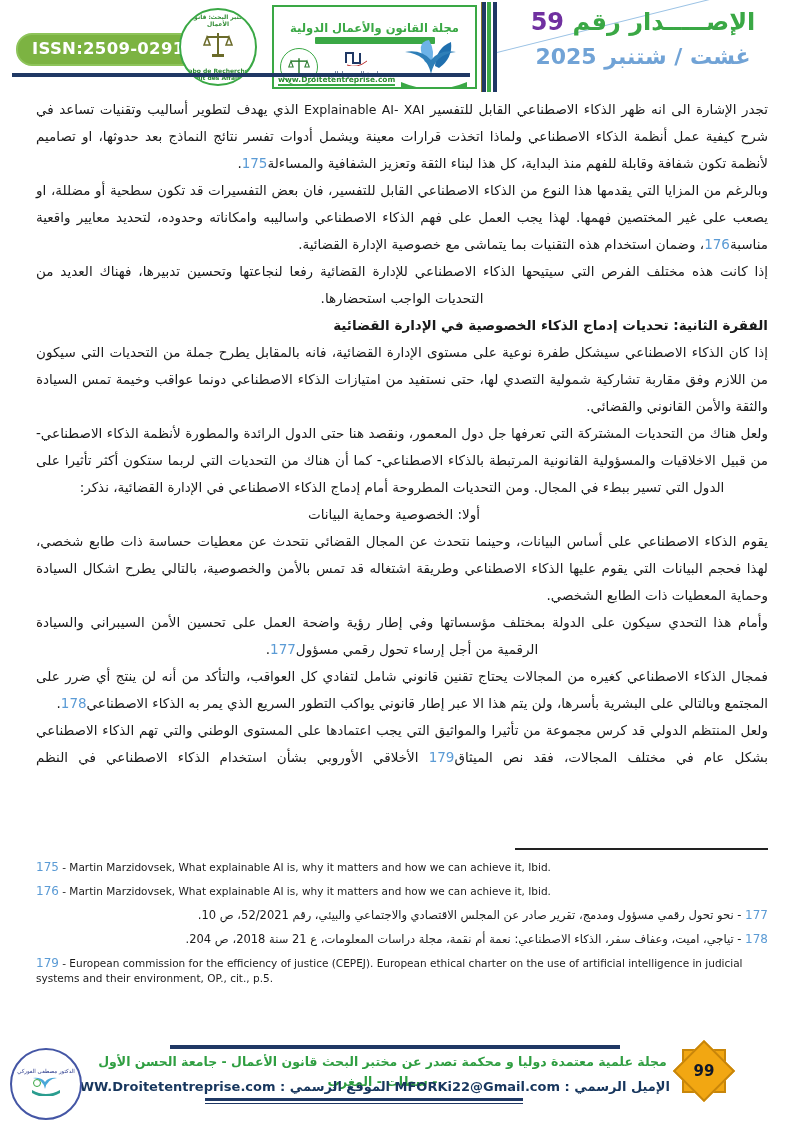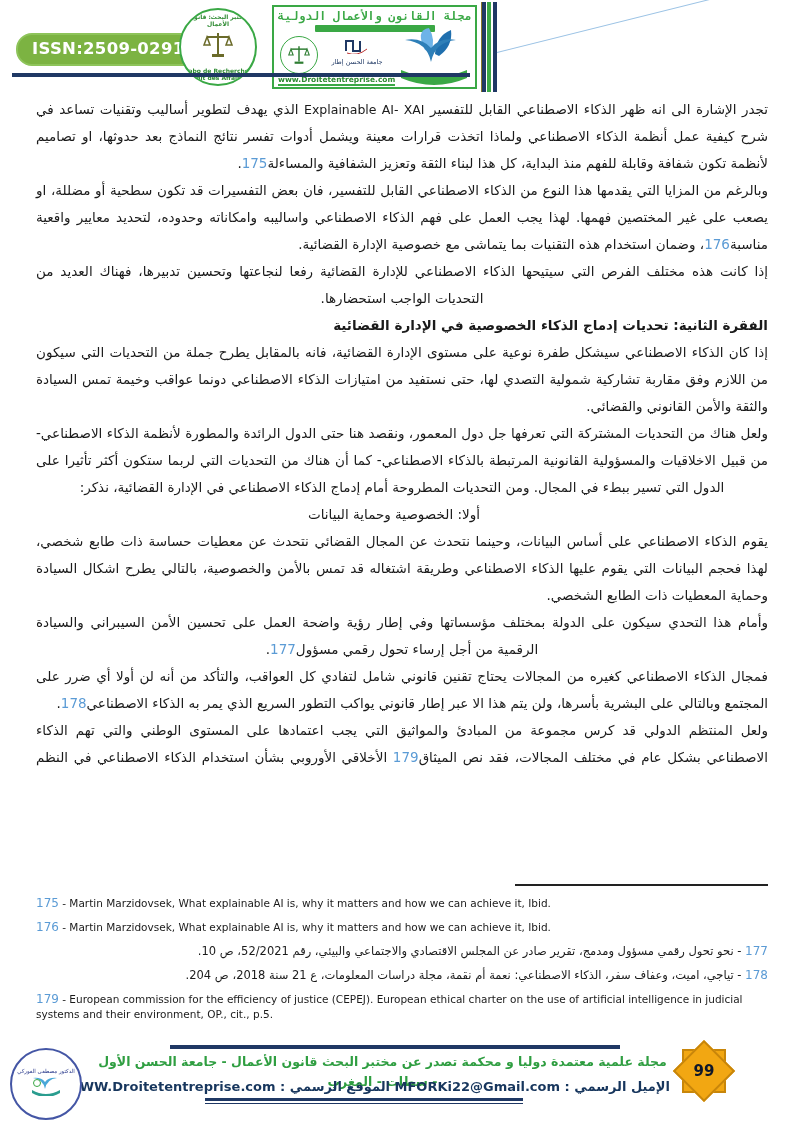--- a/index.html
+++ b/index.html
@@ -18,21 +18,21 @@
     position:absolute;left:179px;top:8px;width:78px;height:78px;border-radius:50%;
     background:#fff;border:2px solid #3aa845;box-sizing:border-box;
     display:flex;flex-direction:column;align-items:center;justify-content:space-between;
     overflow:hidden;text-align:center;padding:3px 2px;
   }
   .lab-logo .arc{font-size:6px;color:#2e8b32;font-weight:bold;line-height:7px;}
   .banner{
     position:absolute;left:272px;top:5px;width:205px;height:84px;box-sizing:border-box;
     background:#fff;border:2px solid #3aa845;overflow:hidden;
   }
-  .banner-title{direction:rtl;text-align:center;color:#3aa845;font-weight:bold;font-size:11.5px;padding-top:2px;font-family:Liberation Mono, monospace;}
+  .banner-title{direction:rtl;text-align:center;color:#3aa845;font-weight:bold;font-size:11.5px;padding-top:14px;}
   .banner-strip{margin:2px auto 2px;width:120px;height:7px;background:#3aa845;border-radius:1px;}
   .banner-row{position:relative;height:50px;}
   .mini-seal{
     position:absolute;left:6px;top:2px;width:36px;height:36px;border-radius:50%;
     border:1.5px solid #3aa845;display:flex;align-items:center;justify-content:center;
   }
   .univ{position:absolute;left:48px;top:4px;width:70px;text-align:center;}
   .univ .uname{font-size:6.5px;color:#1f3864;direction:rtl;line-height:7px;margin-top:1px;}
   .book-art{position:absolute;right:2px;top:-6px;}
   .banner-www{position:absolute;left:4px;bottom:1px;font-size:7.5px;color:#2e8b32;font-weight:bold;border-bottom:2px solid #3aa845;}
@@ -53,21 +53,21 @@
     direction:rtl;font-size:13.5px;line-height:27px;text-align:justify;
   }
   .para{margin:0;}
   .para.center-last{text-align-last:center;}
   .para.justify-last{text-align-last:justify;}
   .para.heading{font-weight:bold;}
   .para.subhead{text-align:center;padding-right:16px;}
   .ref{color:#5b9bd5;}
   .latin{direction:ltr;unicode-bidi:embed;font-size:12.5px;}
   
-  .footnotes{position:absolute;left:36px;right:26px;top:884px;}
+  .footnotes{position:absolute;left:36px;right:26px;top:848px;}
   .fn-sep{position:absolute;right:0;top:0;width:253px;height:2px;background:#222;}
   .fn-list{padding-top:12px;}
   .fn{margin:0 0 9px 0;font-size:10.5px;line-height:15px;color:#1a1a1a;}
   .fn.ltr{direction:ltr;text-align:left;}
   .fn.rtl{direction:rtl;font-size:11.5px;}
   .fn .num{color:#5b9bd5;font-size:12px;}
   
   .ftr-topline{position:absolute;left:170px;top:1045px;width:450px;height:4px;background:#1f3864;}
   .ftr-l1{
     position:absolute;left:95px;top:1052px;width:575px;direction:rtl;text-align:center;
@@ -148,36 +148,43 @@
     </div>
 
     <div class="vbars">
       <i class="b1"></i>
         <i class="b2"></i>
         <i class="b3"></i>
     </div>
 
     <div class="diag"></div>
 
+    <div class="issue">
+      <div class="issue-line1">
+        <span>الإصـــــدار رقم</span>
+        <span class="num">59</span>
+      </div>
+      <div class="issue-line2">غشت / شتنبر 2025</div>
+    </div>
 
     <div class="hdr-rule"></div>
   </div>
 
   <main class="body-text">
       <p class="para"><span>تجدر الإشارة الى انه ظهر الذكاء الاصطناعي القابل للتفسير </span><span class="latin" dir="ltr">Explainable AI- XAI</span><span> الذي يهدف لتطوير أساليب وتقنيات تساعد في شرح كيفية عمل أنظمة الذكاء الاصطناعي ولماذا اتخذت قرارات معينة ويشمل أدوات تفسر نتائج النماذج بعد حدوثها، او تصاميم لأنظمة تكون شفافة وقابلة للفهم منذ البداية، كل هذا لبناء الثقة وتعزيز الشفافية والمساءلة</span><span class="ref">175</span><span>.</span></p>
       <p class="para"><span>وبالرغم من المزايا التي يقدمها هذا النوع من الذكاء الاصطناعي القابل للتفسير، فان بعض التفسيرات قد تكون سطحية أو مضللة، او يصعب على غير المختصين فهمها. لهذا يجب العمل على فهم الذكاء الاصطناعي واساليبه وامكاناته وحدوده، لتحديد معايير واقعية مناسبة</span><span class="ref">176</span><span>، وضمان استخدام هذه التقنيات بما يتماشى مع خصوصية الإدارة القضائية.</span></p>
       <p class="para center-last"><span>إذا كانت هذه مختلف الفرص التي سيتيحها الذكاء الاصطناعي للإدارة القضائية رفعا لنجاعتها وتحسين تدبيرها، فهناك العديد من التحديات الواجب استحضارها.</span></p>
       <p class="para heading"><span>الفقرة الثانية: تحديات إدماج الذكاء الخصوصية في الإدارة القضائية</span></p>
       <p class="para"><span>إذا كان الذكاء الاصطناعي سيشكل طفرة نوعية على مستوى الإدارة القضائية، فانه بالمقابل يطرح جملة من التحديات التي سيكون من اللازم وفق مقاربة تشاركية شمولية التصدي لها، حتى نستفيد من امتيازات الذكاء الاصطناعي دونما عواقب وخيمة تمس السيادة والثقة والأمن القانوني والقضائي.</span></p>
       <p class="para center-last"><span>ولعل هناك من التحديات المشتركة التي تعرفها جل دول المعمور، ونقصد هنا حتى الدول الرائدة والمطورة لأنظمة الذكاء الاصطناعي- من قبيل الاخلاقيات والمسؤولية القانونية المرتبطة بالذكاء الاصطناعي- كما أن هناك من التحديات التي لربما ستكون أكثر تأثيرا على الدول التي تسير ببطء في المجال. ومن التحديات المطروحة أمام إدماج الذكاء الاصطناعي في الإدارة القضائية، نذكر:</span></p>
       <p class="para subhead"><span>أولا: الخصوصية وحماية البيانات</span></p>
       <p class="para"><span>يقوم الذكاء الاصطناعي على أساس البيانات، وحينما نتحدث عن المجال القضائي نتحدث عن معطيات حساسة ذات طابع شخصي، لهذا فحجم البيانات التي يقوم عليها الذكاء الاصطناعي وطريقة اشتغاله قد تمس بالأمن والخصوصية، بالتالي يطرح اشكال السيادة وحماية المعطيات ذات الطابع الشخصي.</span></p>
       <p class="para center-last"><span>وأمام هذا التحدي سيكون على الدولة بمختلف مؤسساتها وفي إطار رؤية واضحة العمل على تحسين الأمن السيبراني والسيادة الرقمية من أجل إرساء تحول رقمي مسؤول</span><span class="ref">177</span><span>.</span></p>
-      <p class="para"><span>فمجال الذكاء الاصطناعي كغيره من المجالات يحتاج تقنين قانوني شامل لتفادي كل العواقب، والتأكد من أنه لن أولا أي ضرر على المجتمع وبالتالي على البشرية بأسرها، ولن يتم هذا الا عبر إطار قانوني يواكب التطور السريع الذي يمر به الذكاء الاصطناعي</span><span class="ref">178</span><span>.</span></p>
-      <p class="para justify-last"><span>ولعل المنتظم الدولي قد كرس مجموعة من المبادئ والمواثيق التي يجب اعتمادها على المستوى الوطني والتي تهم الذكاء الاصطناعي بشكل عام في مختلف المجالات، فقد نص الميثاق</span><span class="ref">179</span><span> الأخلاقي الأوروبي بشأن استخدام الذكاء الاصطناعي في النظم</span></p>
+      <p class="para"><span>فمجال الذكاء الاصطناعي كغيره من المجالات يحتاج تقنين قانوني شامل لتفادي كل العواقب، والتأكد من أنه لن ينتج أي ضرر على المجتمع وبالتالي على البشرية بأسرها، ولن يتم هذا الا عبر إطار قانوني يواكب التطور السريع الذي يمر به الذكاء الاصطناعي</span><span class="ref">178</span><span>.</span></p>
+      <p class="para justify-last"><span>ولعل المنتظم الدولي قد كرس مجموعة من تأثيرا والمواثيق التي يجب اعتمادها على المستوى الوطني والتي تهم الذكاء الاصطناعي بشكل عام في مختلف المجالات، فقد نص الميثاق</span><span class="ref">179</span><span> الأخلاقي الأوروبي بشأن استخدام الذكاء الاصطناعي في النظم</span></p>
     </main>
 
   <section class="footnotes">
     <div class="fn-sep"></div>
     <div class="fn-list">
         <p class="fn ltr"><span class="num">175</span><span> - Martin Marzidovsek, What explainable AI is, why it matters and how we can achieve it, Ibid.</span></p>
         <p class="fn ltr"><span class="num">176</span><span> - Martin Marzidovsek, What explainable AI is, why it matters and how we can achieve it, Ibid.</span></p>
         <p class="fn rtl"><span class="num">177</span><span> - نحو تحول رقمي مسؤول ومدمج، تقرير صادر عن المجلس الاقتصادي والاجتماعي والبيئي، رقم 52/2021، ص 10.</span></p>
         <p class="fn rtl"><span class="num">178</span><span> - تياجي، اميت، وعفاف سفر، الذكاء الاصطناعي: نعمة أم نقمة، مجلة دراسات المعلومات، ع 21 سنة 2018، ص 204.</span></p>
         <p class="fn ltr"><span class="num">179</span><span> - European commission for the efficiency of justice (CEPEJ). European ethical charter on the use of artificial intelligence in judicial systems and their environment, OP., cit., p.5.</span></p>

